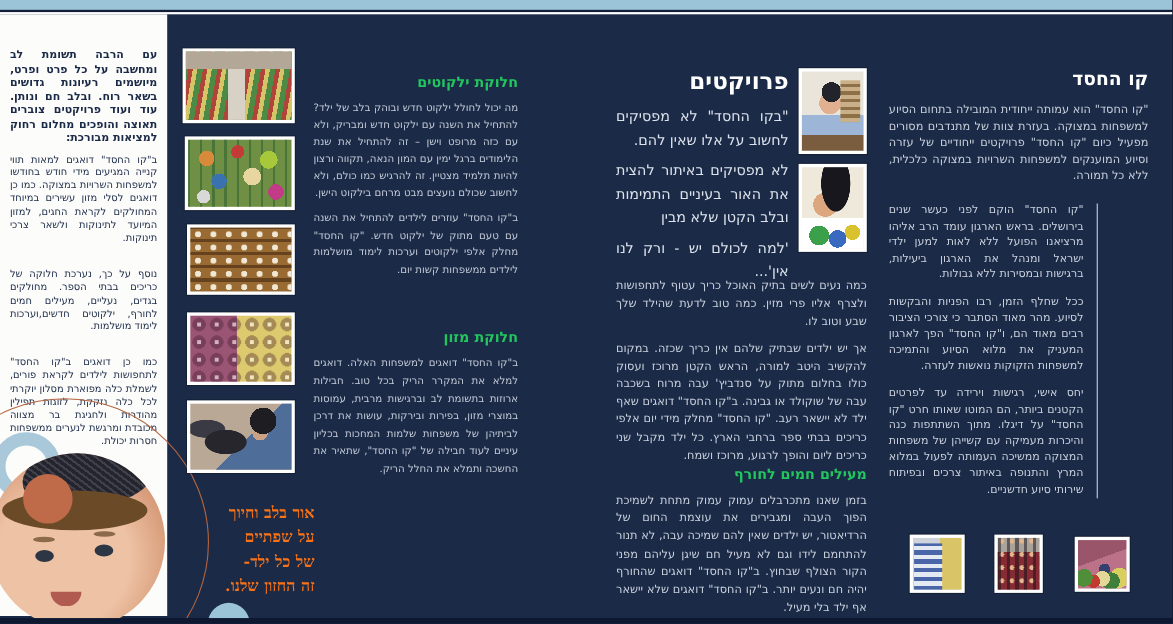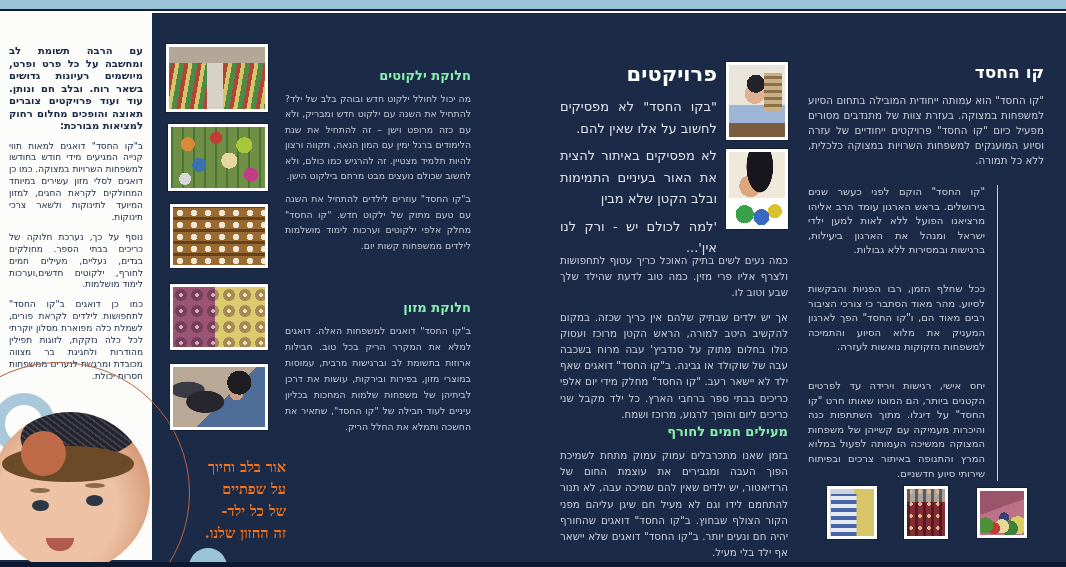--- a/index.html
+++ b/index.html
@@ -12,21 +12,21 @@
   
   .topbar      { position:absolute; top:0; left:0; width:100%; height:9px;  background:#9cc4d8; z-index:6; }
   .topline-dark{ position:absolute; top:9px; left:0; width:100%; height:2px; background:#131f38; z-index:6; }
   .topline-white{position:absolute; top:11px; left:0; width:100%; height:2px; background:#ffffff; z-index:6; }
 
   
   .white-panel { position:absolute; left:0; top:13px; width:152px; height:547px; background:#fcfcfb; z-index:1; }
   .lp-text { position:absolute; top:32px; right:9px; left:9px; direction:rtl; color:#1b2a47; }
   .lp-lead { font-weight:bold; font-size:10px; line-height:12.5px; text-align:justify; }
   .lp-para { font-size:9px; line-height:11.9px; text-align:justify; margin-top:8px; }
-  .lp-para + .lp-para { margin-top:8px; }
+  .lp-para + .lp-para { margin-top:21px; }
 
   
   .ring-orange { position:absolute; left:-72px; top:362px; width:262px; height:262px;
                  border:1.5px solid #b5653f; border-radius:50%; z-index:2; }
   .ring-blue   { position:absolute; left:-7px; top:393px; width:62px; height:62px;
                  border:12px solid #a9c9da; border-radius:50%; z-index:2; }
   .dot-blue-sm { position:absolute; left:189px; top:548px; width:38px; height:38px;
                  background:#9cc4d8; border-radius:50%; z-index:2; }
   .face { position:absolute; left:-10px; top:412px; width:160px; height:160px; border-radius:50%;
           overflow:hidden; z-index:4;
@@ -118,21 +118,21 @@
       radial-gradient(circle at 55% 60%, #35406e 0 5px, rgba(0,0,0,0) 5px); }
 
   
   .vision { position:absolute; left:158px; top:456px; width:128px; z-index:3;
             direction:rtl; text-align:right; color:#f97316;
             font-family:"DejaVu Serif", serif; font-weight:bold;
             font-size:14.5px; line-height:22px; white-space:pre-line; }
 
   
   .navy-col { position:absolute; direction:rtl; z-index:3; }
-  .section-title { color:#86efac; font-weight:bold; font-size:13px; text-align:right; margin-bottom:8px; }
+  .section-title { color:#22c55e; font-weight:bold; font-size:13px; text-align:right; margin-bottom:8px; }
   .body-sm { color:#c3cad7; font-size:9.3px; line-height:15.4px; text-align:justify; }
   .body-sm + .body-sm { margin-top:8px; }
 
   .col-backpacks { left:285px; top:68px;  width:186px; }
   .col-food      { left:285px; top:300px; width:186px; }
   .col-food .body-sm { line-height:16px; }
 
   .col-projects  { left:560px; top:62px; width:228px; }
   .projects-head { display:flex; gap:9px; }
   .projects-text { flex:1; }
@@ -147,21 +147,21 @@
   .sec-sandwich { left:560px; top:252px; width:228px; }
   .sec-coats    { left:560px; top:424px; width:228px; }
   .sec-sandwich .body-sm, .sec-coats .body-sm { font-size:10.3px; line-height:16.2px; color:#c9d0dc; }
 
   .col-main { left:808px; top:62px; width:236px; }
   .main-title { font-size:17px; font-weight:bold; color:#ffffff; text-align:right; margin-bottom:11px; }
   .main-intro { color:#c9d0dc; font-size:10.3px; line-height:15px; text-align:justify; }
   .quote { width:190px; margin:17px 46px 0 0;
            border-right:1px solid #c8d0dc; padding-right:12px; }
   .quote p { font-size:10px; line-height:14.6px; color:#c9d0dc; text-align:justify; }
-  .quote p + p { margin-top:24px; }
+  .quote p + p { margin-top:10px; }
 </style>
 </head>
 <body>
 
 <div class="page">
 
   <div class="topbar"></div>
   <div class="topline-dark"></div>
   <div class="topline-white"></div>
 

